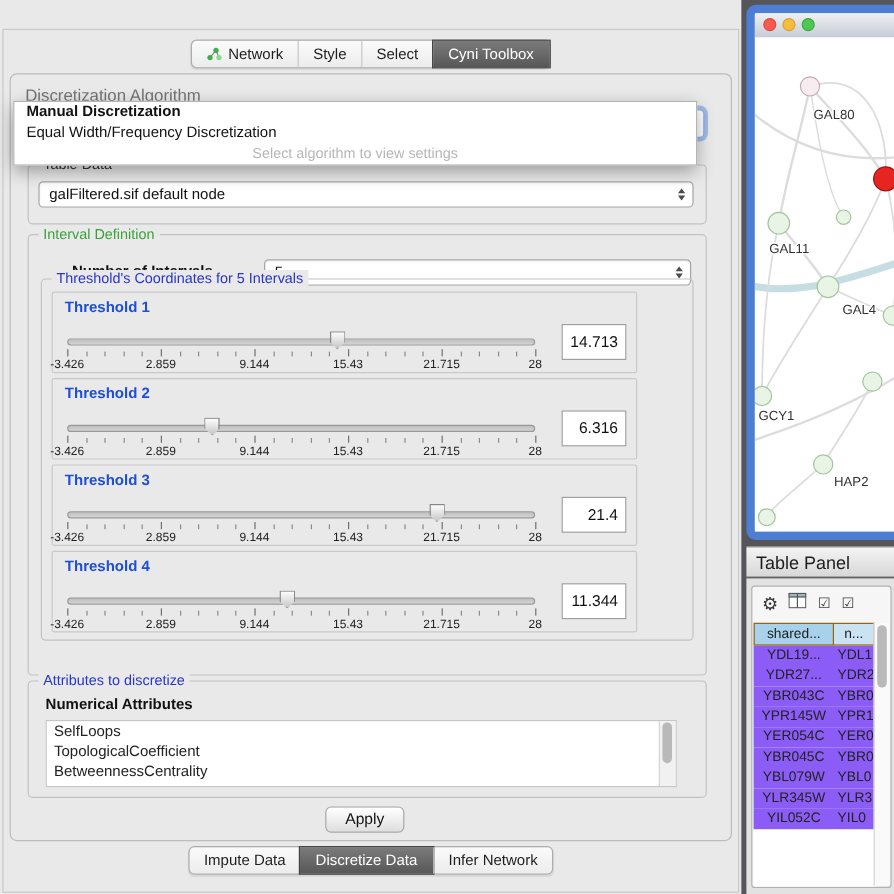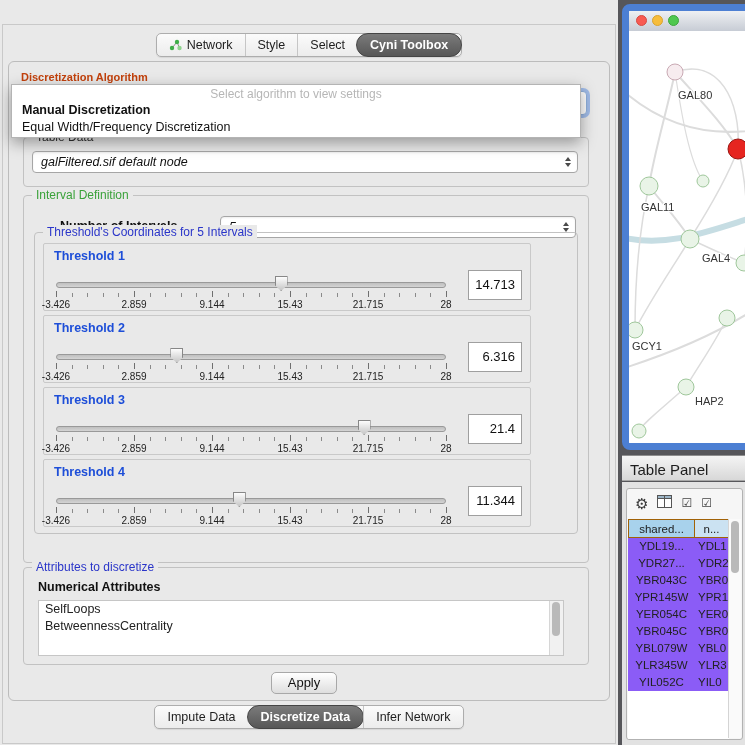--- a/index.html
+++ b/index.html
@@ -13,40 +13,40 @@
   #cp-win{position:absolute;right:8px;top:2px;display:flex;gap:8px;font-size:13px;color:#222;}
   #cp-win span{cursor:default;}
   #cp-inner{position:absolute;left:2px;top:24px;width:612px;height:718px;border:1px solid #c9c9c9;background:#e9e9e9;}
   
   .seg-wrap{position:absolute;left:0;right:0;display:flex;justify-content:center;}
   .seg-bar{display:flex;align-items:stretch;background:linear-gradient(#fbfbfb,#ececec);
     border:1px solid #adadad;border-radius:5px;height:22px;box-shadow:0 1px 1px rgba(0,0,0,.08);}
   .seg{display:flex;align-items:center;gap:5px;padding:0 12px;font-size:12.5px;color:#1e1e1e;
     border-left:1px solid #c6c6c6;white-space:nowrap;}
   .seg:first-child{border-left:none;}
-  .seg.selected{background:linear-gradient(#7b7b7b,#575757);color:#fff;border-radius:12px;
-    margin:-1px;border:1px solid #454545;padding:0 13px;font-weight:bold;}
+  .seg.selected{background:linear-gradient(#7b7b7b,#575757);color:#fff;border-radius:0;
+    margin:-1px;border:1px solid #454545;padding:0 13px;}
   #cp-tabs-wrap{top:8px;}
   #cp-bottom-wrap{top:680px;}
   
   #cp-main{position:absolute;left:5px;top:36px;width:600px;height:638px;border:1px solid #bcbcbc;
     border-radius:6px;background:#e9e9e9;}
   .legend{position:absolute;top:-8px;left:8px;background:#e9e9e9;padding:0 4px;font-size:12px;color:#333;}
   .legend.green{color:#3aa23a;text-align:center;}
   .legend.blue{color:#2a35c9;}
   .fset{position:absolute;border:1px solid #c2c2c2;border-radius:4px;}
   .combo{position:absolute;background:#fff;border:1px solid #a6a6a6;border-radius:4px;
     font-size:12.5px;color:#111;box-sizing:border-box;padding-left:8px;
     box-shadow:inset 0 1px 2px rgba(0,0,0,.07);}
-  .combo .cval{line-height:20px;display:block;overflow:hidden;white-space:nowrap;font-style:italic;}
+  .combo .cval{line-height:20px;display:block;overflow:hidden;white-space:nowrap;}
   .arrows{position:absolute;right:6px;top:50%;transform:translateY(-50%);display:flex;flex-direction:column;gap:2px;}
   .arr-up{width:0;height:0;border-left:3.5px solid transparent;border-right:3.5px solid transparent;border-bottom:4px solid #4a4a4a;}
   .arr-dn{width:0;height:0;border-left:3.5px solid transparent;border-right:3.5px solid transparent;border-top:4px solid #4a4a4a;}
   
-  #algo-label{position:absolute;left:12px;top:9px;font-size:11px;font-weight:bold;color:#c2410c;z-index:1;}
+  #algo-label{position:absolute;left:12px;top:9px;font-size:14px;font-weight:normal;color:#737373;z-index:1;}
   #algo-combo{left:14px;top:29px;width:564px;height:24px;z-index:2;
     border:1px solid #8fb0dc;box-shadow:0 0 0 3px rgba(100,150,230,.55);}
   #algo-combo .cval{line-height:22px;color:#888;}
   
   #algo-popup{position:absolute;left:2px;top:22px;width:568px;height:52px;background:#fff;
     border:1px solid #b4b4b4;z-index:5;box-shadow:0 5px 14px rgba(0,0,0,.35);}
   #popup-header{text-align:center;color:#b6b6b6;font-size:12px;padding-top:2px;height:15px;}
   .popup-item{font-size:12.5px;color:#111;padding:0 10px;line-height:17px;white-space:nowrap;}
   .popup-item.emph{font-weight:bold;}
   
@@ -151,25 +151,25 @@
         <div id="algo-label">Discretization Algorithm</div>
         <div id="algo-combo" class="combo">
           <span class="cval"></span>
           <span class="arrows">
               <i class="arr-up"></i>
               <i class="arr-dn"></i>
             </span>
         </div>
 
         <div id="algo-popup">
-          <div id="popup-header">Select algorithm to view settings</div>
           <div id="popup-items">
               <div class="popup-item emph">Manual Discretization</div>
               <div class="popup-item">Equal Width/Frequency Discretization</div>
             </div>
+          <div id="popup-header">Select algorithm to view settings</div>
         </div>
 
         <div id="tabledata-group" class="fset">
           <span class="legend">Table Data</span>
           <div id="tabledata-combo" class="combo">
             <span class="cval">galFiltered.sif default node</span>
             <span class="arrows">
                 <i class="arr-up"></i>
                 <i class="arr-dn"></i>
               </span>
@@ -368,20 +368,21 @@
               </div>
           </div>
         </div>
 
         <div id="attributes-group" class="fset">
           <span class="legend blue">Attributes to discretize</span>
           <div id="numattr-label">Numerical Attributes</div>
           <div id="attr-list">
             <div id="attr-items">
                 <div class="attr-item">SelfLoops</div>
+                <div class="attr-item">TopologicalCoefficient</div>
                 <div class="attr-item">BetweennessCentrality</div>
               </div>
             <div class="vscroll">
               <div class="vthumb" style="top:1px;height:34px;"></div>
             </div>
           </div>
         </div>
 
         <div id="apply-btn">Apply</div>
       </div>

